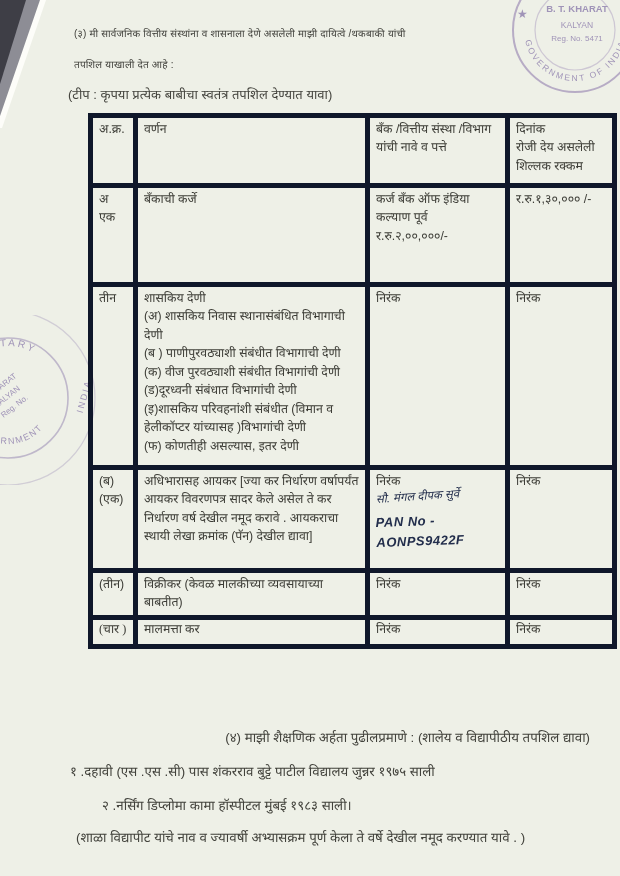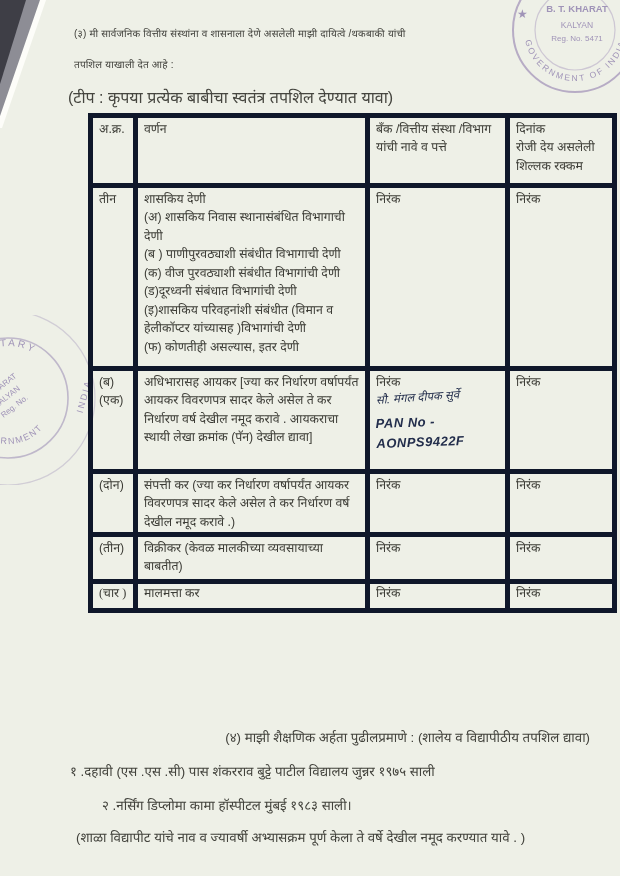--- a/index.html
+++ b/index.html
@@ -12,21 +12,21 @@
   
   .corner-outer{position:absolute;left:0;top:0;width:46px;height:126px;
     background:#8d8d95;clip-path:polygon(0 0,42px 0,0 122px);}
   .corner-inner{position:absolute;left:0;top:0;width:36px;height:100px;
     background:#3e3e46;clip-path:polygon(0 0,26px 0,0 84px);}
   .corner-edge{position:absolute;left:0;top:0;width:48px;height:130px;
     background:#fdfdf9;clip-path:polygon(40px 0,46px 0,2px 128px,0 128px,0 116px);}
 
   .txt{position:absolute;white-space:pre-line;line-height:1.45;}
   .intro{font-size:10px;letter-spacing:.2px;color:#41413c;}
-  .note{font-size:16px;color:#45453f;}
+  .note{font-size:13px;color:#45453f;}
 
   table.main{
     position:absolute;left:88px;top:113px;width:524px;
     border-collapse:collapse;table-layout:fixed;
     font-size:12.3px;color:#3c3c36;line-height:1.5;
   }
   table.main td{border:5px solid #0f172a;vertical-align:top;
     padding:2px 6px 0 6px;white-space:pre-line;overflow:hidden;}
   td.c-sr{padding-left:3px;padding-right:2px;}
   tr.r-head td{height:63px;}
@@ -71,42 +71,44 @@
     <tbody>
         <tr class="r-head">
       <td class="c-sr">अ.क्र.</td>
       <td>वर्णन</td>
       <td>बँक /वित्तीय संस्था /विभाग
 यांची नावे व  पत्ते</td>
       <td>दिनांक
 रोजी देय असलेली
 शिल्लक रक्कम</td>
     </tr>
+    <tr class="r1">
+      <td class="c-sr">अ एक</td>
+      <td>बँकाची कर्जे</td>
+      <td>कर्ज बँक ऑफ इंडिया
+कल्याण पूर्व
+र.रु.२,००,०००/-</td>
+      <td>र.रु.१,३०,००० /-</td>
+    </tr>
     <tr class="r3">
       <td class="c-sr">तीन</td>
       <td>शासकिय देणी
 (अ) शासकिय निवास स्थानासंबंधित विभागाची देणी
 (ब ) पाणीपुरवठ्याशी संबंधीत विभागाची देणी
 (क) वीज पुरवठ्याशी संबंधीत विभागांची देणी
 (ड)दूरध्वनी संबंधात विभागांची देणी
 (इ)शासकिय परिवहनांशी संबंधीत (विमान व हेलीकॉप्टर यांच्यासह )विभागांची देणी
 (फ) कोणतीही असल्यास, इतर देणी</td>
       <td>निरंक</td>
       <td>निरंक</td>
     </tr>
     <tr class="r4">
       <td class="c-sr">(ब)(एक)</td>
       <td>अधिभारासह आयकर [ज्या कर निर्धारण वर्षापर्यंत आयकर विवरणपत्र सादर केले असेल ते कर निर्धारण वर्ष देखील नमूद करावे .  आयकराचा स्थायी लेखा क्रमांक (पॅन) देखील द्यावा]</td>
       <td><span>निरंक</span><span class="hand hand-name">सौ. मंगल दीपक सुर्वे</span><span class="hand hand-pan">PAN No - AONPS9422F</span></td>
-      <td>निरंक</td>
-    </tr>
-    <tr class="r5">
-      <td class="c-sr">(दोन)</td>
-      <td>संपत्ती कर (ज्या कर निर्धारण वर्षापर्यंत आयकर विवरणपत्र सादर केले असेल ते कर निर्धारण वर्ष देखील नमूद करावे .)</td>
-      <td>निरंक</td>
       <td>निरंक</td>
     </tr>
     <tr class="r6">
       <td class="c-sr">(तीन)</td>
       <td>विक्रीकर (केवळ मालकीच्या  व्यवसायाच्या बाबतीत)</td>
       <td>निरंक</td>
       <td>निरंक</td>
     </tr>
     <tr class="r7">
       <td class="c-sr">(चार )</td>

